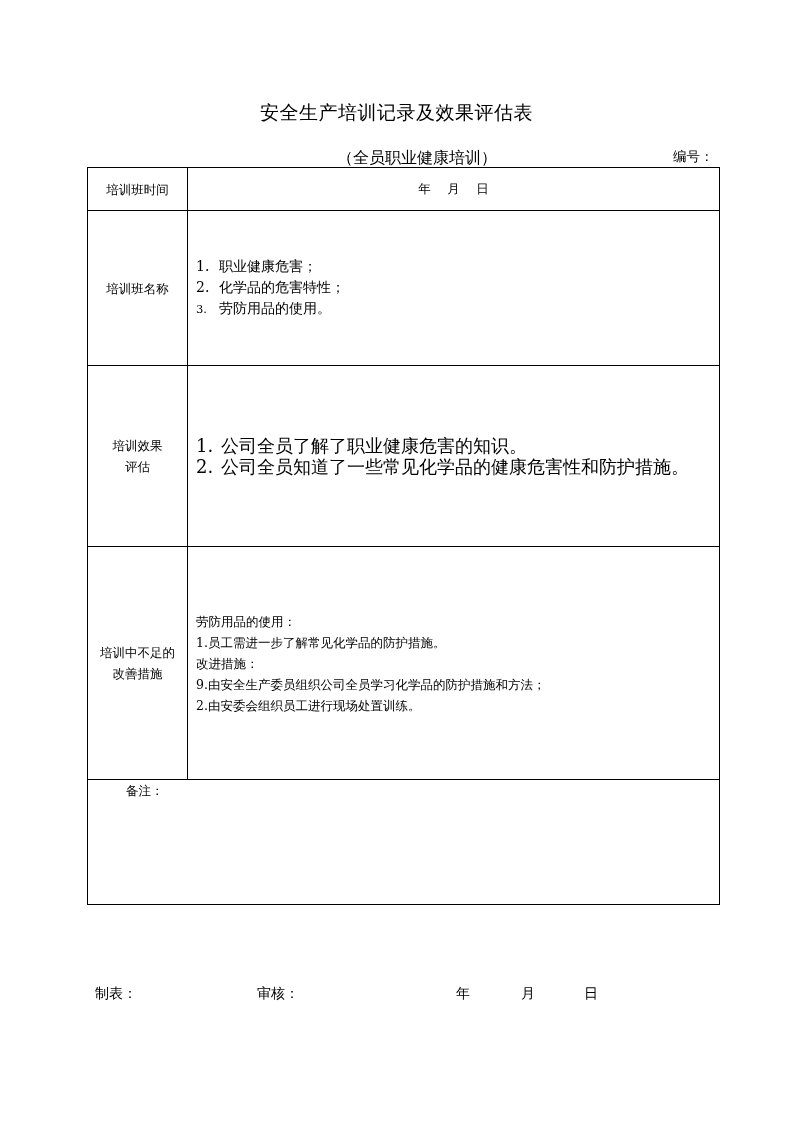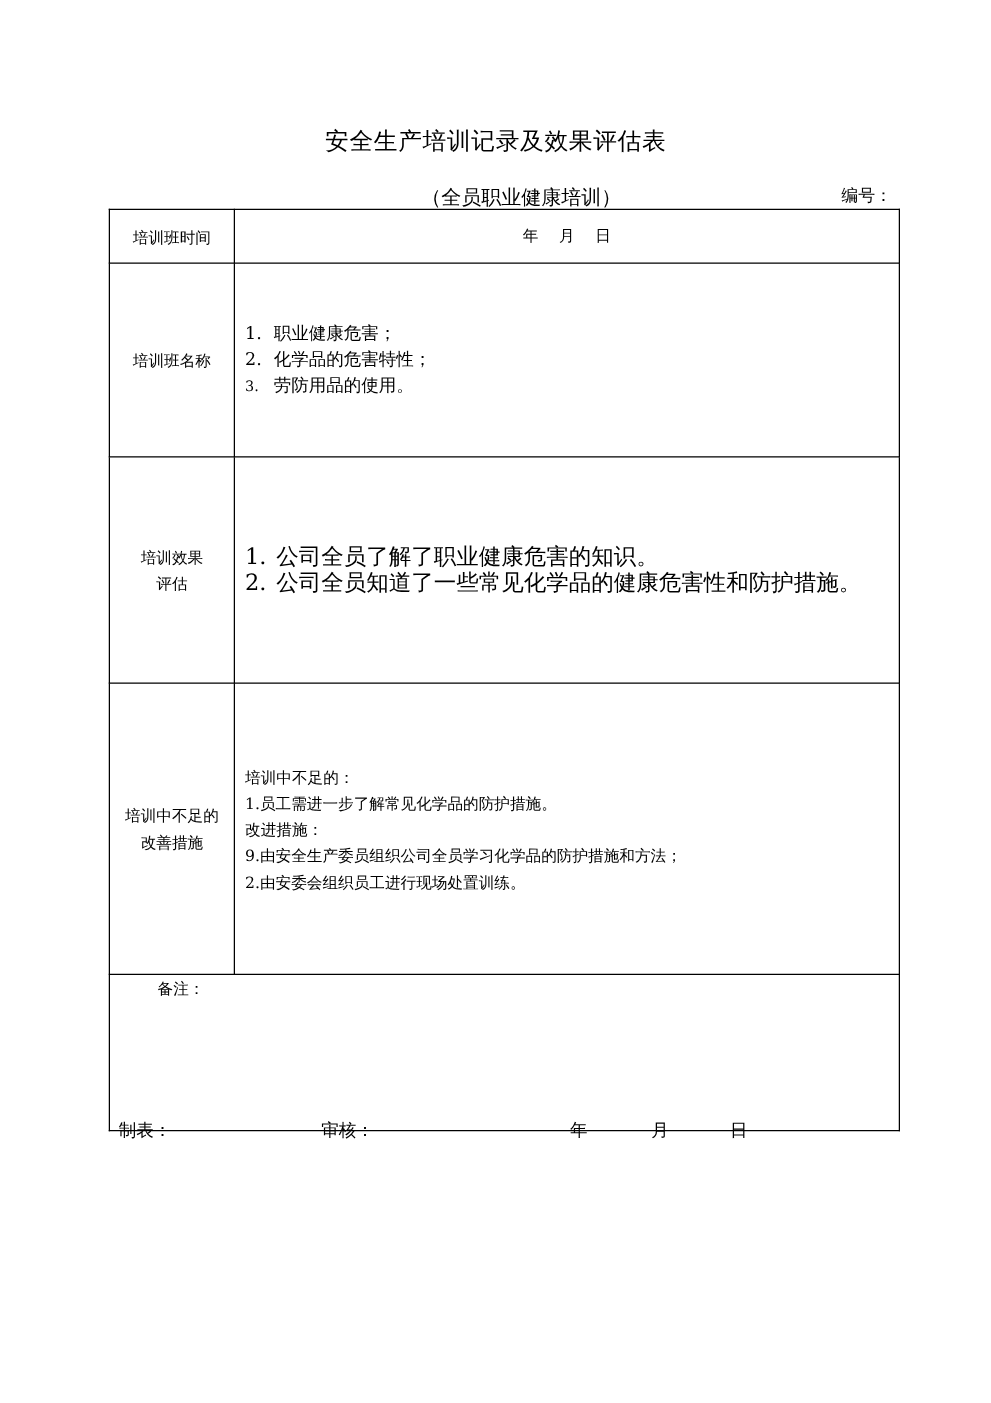--- a/index.html
+++ b/index.html
@@ -37,21 +37,21 @@
     .row5 { height: 233px; }
     .row6 { height: 125px; }
     .content-list { margin: 0; padding: 0 0 0 8px; list-style: none; font-size: 14px; line-height: 21px; }
     .content-list li .num { display: inline-block; width: 23px; }
     .content-list li .num.small { font-size: 11.5px; }
     .eval-list { margin: 0; padding: 0 0 0 8px; list-style: none; font-size: 18px; line-height: 21px; }
     .eval-list li .num { display: inline-block; width: 25px; }
     .improve { padding-left: 8px; font-size: 12.5px; line-height: 21px; }
     .remark-cell { vertical-align: top !important; }
     .remark { padding: 3px 0 0 8px; font-size: 12.5px; margin-left: 30px; }
-    .footer { position: absolute; top: 896px; font-size: 14px; }
+    .footer { position: absolute; top: 985px; font-size: 14px; }
   </style>
 </head>
 <body>
 
 <div class="title">安全生产培训记录及效果评估表</div>
 <div class="subtitle">（全员职业健康培训）</div>
 <div class="serial">编号：</div>
 
 <table class="tbl">
   <tbody>
@@ -81,21 +81,21 @@
       </ul>
     </td>
   </tr>
   <tr class="row5">
     <td class="label">
       <div>培训中不足的</div>
       <div>改善措施</div>
     </td>
     <td class="value">
       <div class="improve">
-        <div>培训中不足的：</div>
+        <div>劳防用品的使用：</div>
         <div>1.员工需进一步了解常见化学品的防护措施。</div>
         <div>改进措施：</div>
         <div>9.由安全生产委员组织公司全员学习化学品的防护措施和方法；</div>
         <div>2.由安委会组织员工进行现场处置训练。</div>
       </div>
     </td>
   </tr>
   <tr class="row6">
     <td colspan="2" class="remark-cell">
       <div class="remark">备注：</div>

